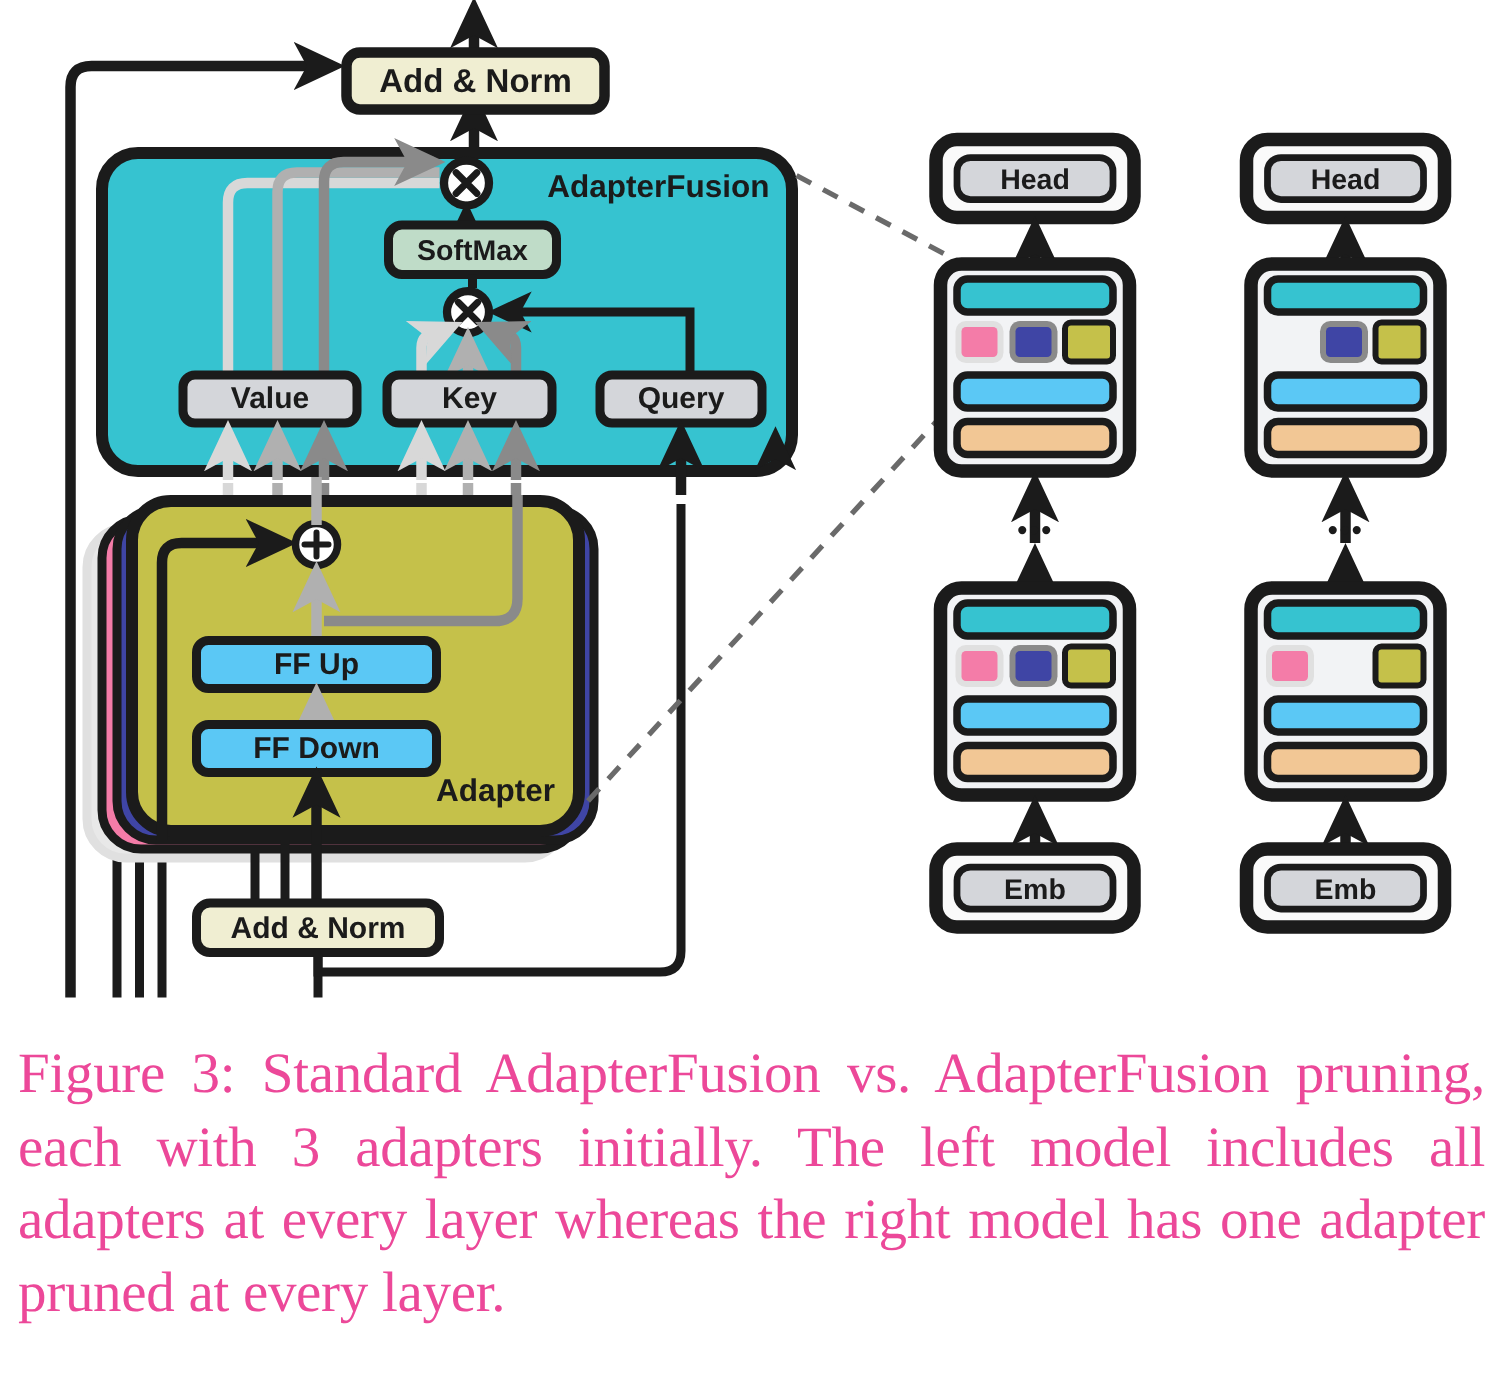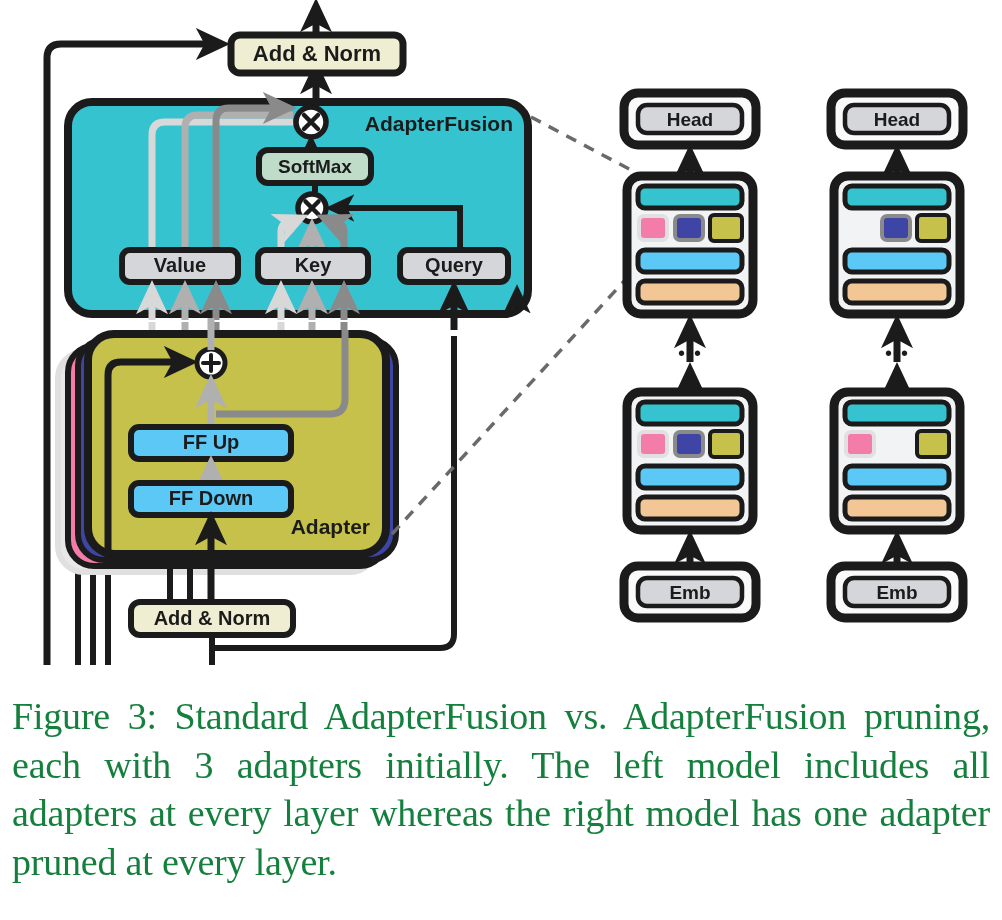--- a/index.html
+++ b/index.html
@@ -1,21 +1,21 @@
 <!DOCTYPE html>
 <html><head>
 <meta charset="utf-8">
 <style>
   html,body{margin:0;padding:0;background:#ffffff;}
   body{width:1002px;height:920px;font-family:"Liberation Sans",sans-serif;overflow:hidden;}
   #root{position:relative;width:1002px;height:807px;text-decoration:underline;}
   #figure{position:absolute;left:0;top:0;width:1002px;height:670px;}
   #caption{position:absolute;left:12px;top:692px;width:978px;
     font-family:"Liberation Serif",serif;font-size:38px;line-height:1.28;
-    color:#15803d;text-align:justify;text-align-last:left;letter-spacing:-0.2px;}
+    color:#ec4899;text-align:justify;text-align-last:left;letter-spacing:-0.2px;}
   svg{display:block;}
   .lbl{font-family:"Liberation Sans",sans-serif;font-weight:bold;fill:#1b1b1b;}
 </style>
 </head>
 <body>
 
 <div id="root">
 
   <svg id="figure" viewBox="0 0 1002 670" width="1002" height="670">
     <defs>

